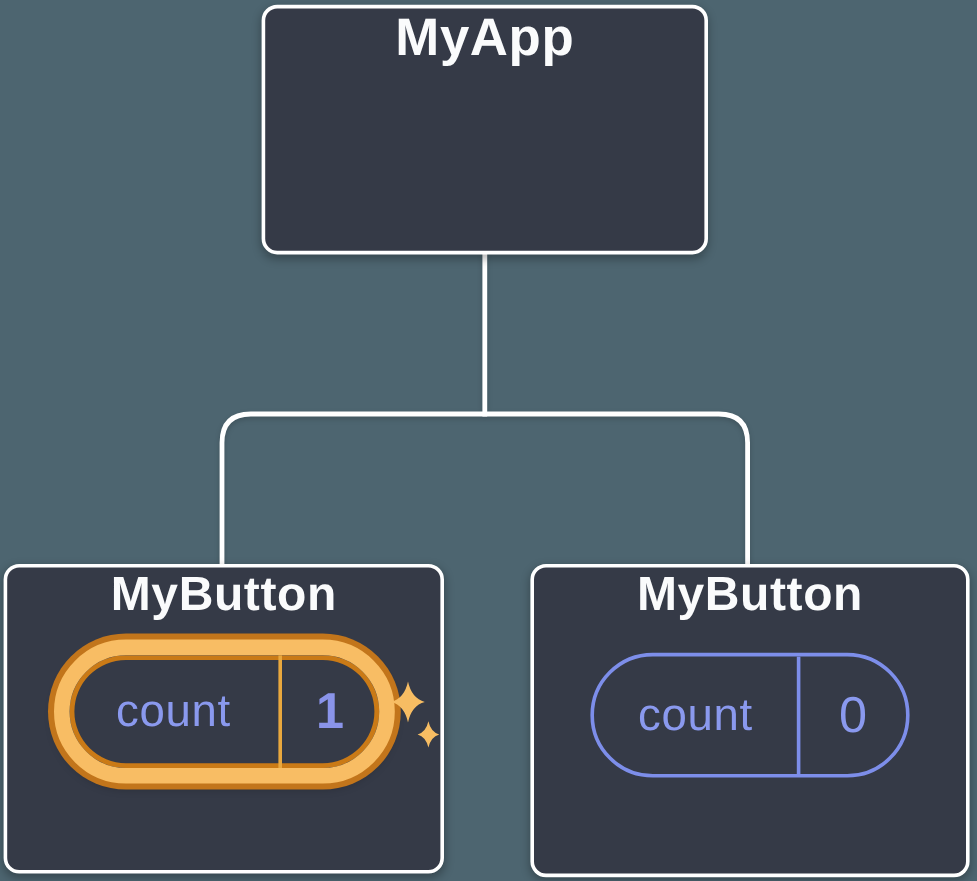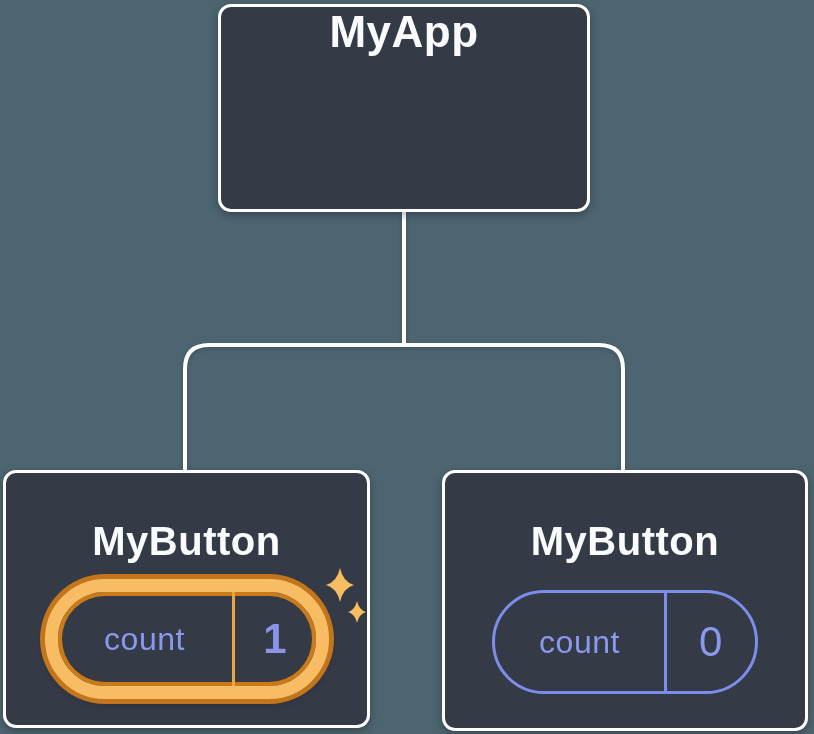--- a/index.html
+++ b/index.html
@@ -47,21 +47,20 @@
   .node.root{
     left:218px;top:4px;width:372px;height:208px;
     display:flex;align-items:flex-start;justify-content:center;
   }
   .root .node-label{
     font-size:44px;font-weight:700;letter-spacing:0.5px;
   }
   .node.child{
     top:470px;height:258px;
     display:flex;flex-direction:column;align-items:center;
-    padding-top:46px;
   }
   .node.child.left{left:3px;width:367px;}
   .node.child.right{left:442px;width:366px;height:261px;}
   .child .node-label{
     font-size:40px;font-weight:700;letter-spacing:0.5px;line-height:44px;
   }
 
   .pill{
     display:flex;align-items:stretch;
     background:var(--node-fill);
@@ -79,21 +78,21 @@
   }
   .pill-idle{
     margin-top:27px;
     width:266px;height:104px;
     border:3px solid var(--pill-border-idle);
   }
   .cell{
     display:flex;align-items:center;justify-content:center;
   }
   .cell.key{
-    font-size:32px;
+    font-size:38px;
     color:var(--state-text);
     letter-spacing:0.5px;
   }
   .pill-active .cell.key{width:174px;}
   .pill-idle .cell.key{width:169px;}
   .cell.val{
     flex:1;
     font-size:42px;
     color:var(--state-value-text);
   }

